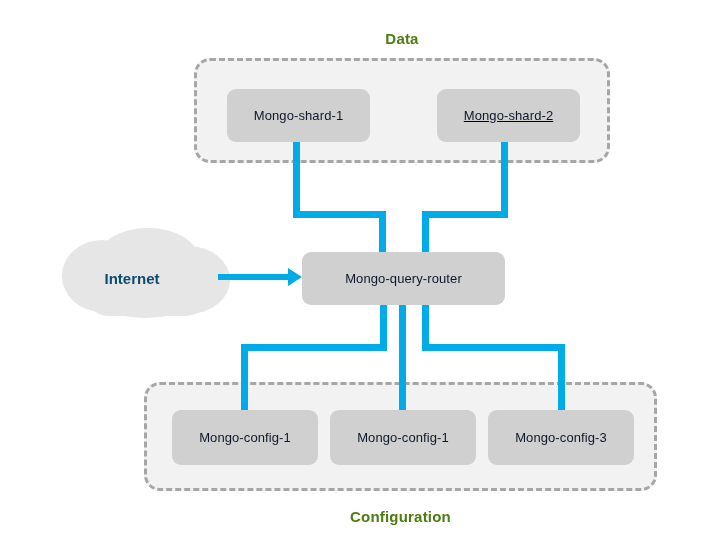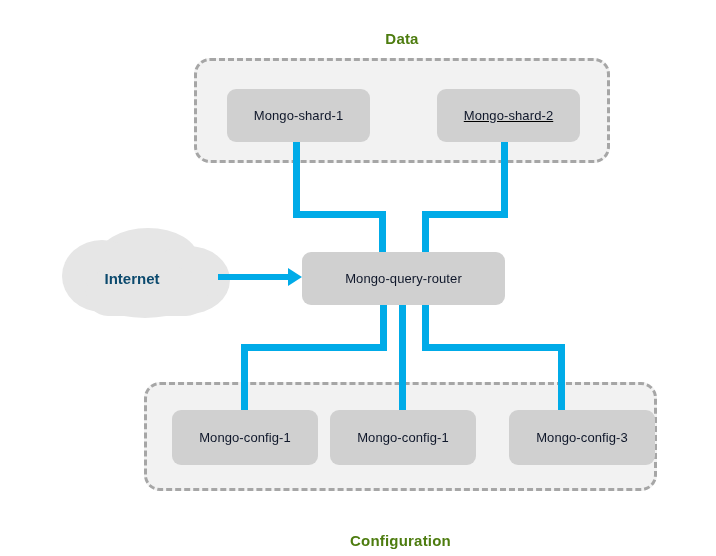--- a/index.html
+++ b/index.html
@@ -142,19 +142,19 @@
   <div class="group-box" style="left:144px; top:382px; width:513px; height:109px;"></div>
 
   <div class="node-box" style="left:172px; top:410px; width:146px; height:55px;">
     <span class="node-label">Mongo-config-1</span>
   </div>
 
   <div class="node-box" style="left:330px; top:410px; width:146px; height:55px;">
     <span class="node-label">Mongo-config-1</span>
   </div>
 
-  <div class="node-box" style="left:509px; top:410px; width:146px; height:55px;">
+  <div class="node-box" style="left:488px; top:410px; width:146px; height:55px;">
     <span class="node-label">Mongo-config-3</span>
   </div>
 
-  <div class="group-label" style="left:144px; top:508px; width:513px;margin-top:24px;">Configuration</div>
+  <div class="group-label" style="left:144px; top:508px; width:513px;">Configuration</div>
 
 </div>
 
 </body></html>

